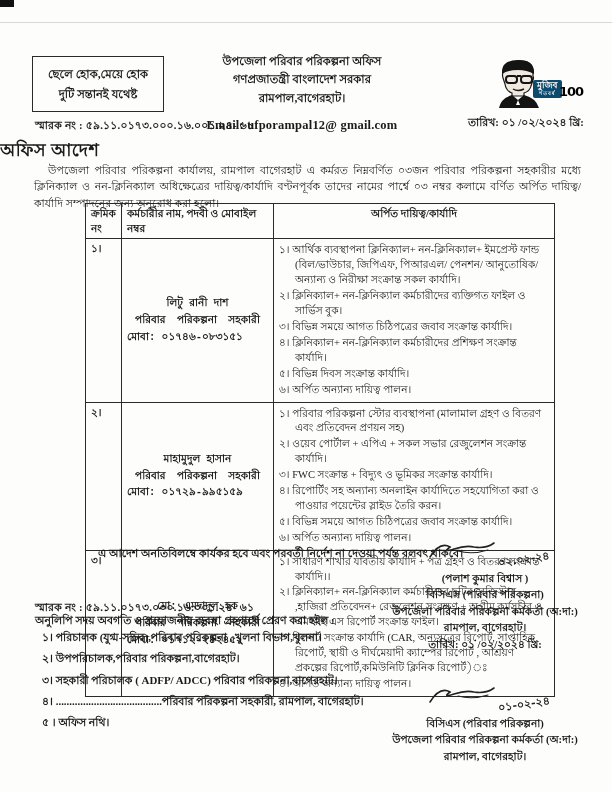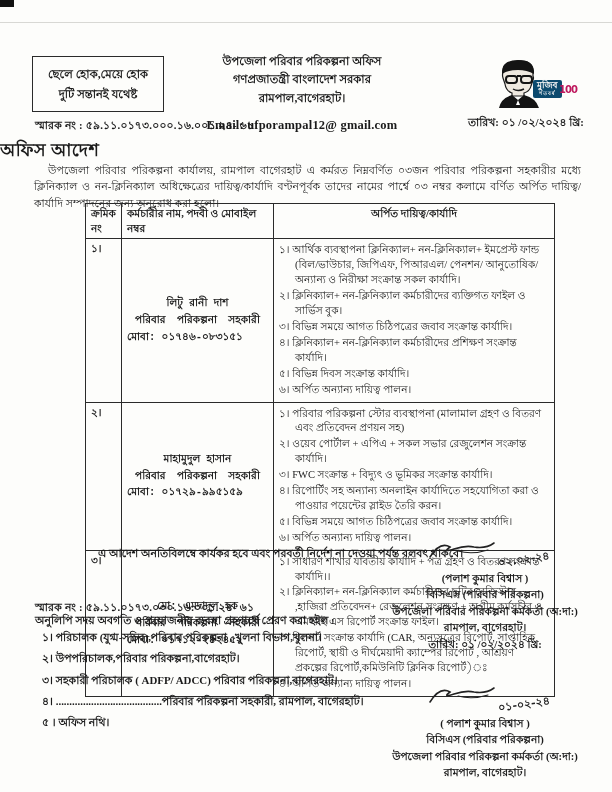--- a/index.html
+++ b/index.html
@@ -106,21 +106,21 @@
   .mujib-tag{
     position:absolute;left:36px;top:22px;
     background:#0c4a6e;color:#f5f5f5;
     font-size:9px;font-weight:bold;padding:1px 4px 2px 4px;border-radius:2px;
     line-height:1.1;text-align:center;
   }
   .mujib-tag .sub{display:block;font-size:5px;letter-spacing:1px;}
   .mujib-100{
     position:absolute;left:62px;top:26px;
     font-family:"DejaVu Sans",sans-serif;
-    font-size:10px;font-weight:bold;color:#be185d;letter-spacing:-1px;
+    font-size:13px;font-weight:bold;color:#000000;letter-spacing:-1px;
   }
 </style>
 </head>
 <body>
 
 <div class="page">
 
   <div class="corner-mark"></div>
   <div class="top-rule"></div>
 
@@ -260,19 +260,18 @@
   </div>
 
   <div class="sig-block sig2">
     <div class="sig-scribble">
       <svg width="70" height="28" viewBox="0 0 70 28">
         <path d="M2 20 Q12 4 22 10 Q14 16 26 12 Q38 8 46 10 Q58 12 66 6" fill="none" stroke="#222" stroke-width="1.6" stroke-linecap="round"></path>
         <path d="M30 14 Q44 18 60 13" fill="none" stroke="#222" stroke-width="1.1" stroke-linecap="round"></path>
       </svg>
       <span class="hand-date">০১-০২-২৪</span>
     </div>
-    <div>( পলাশ কুমার বিশ্বাস )</div>
     <div>বিসিএস (পরিবার পরিকল্পনা)</div>
     <div>উপজেলা পরিবার পরিকল্পনা কর্মকর্তা (অ:দা:)</div>
     <div>রামপাল, বাগেরহাট।</div>
   </div>
 
 </div>
 
 </body></html>

